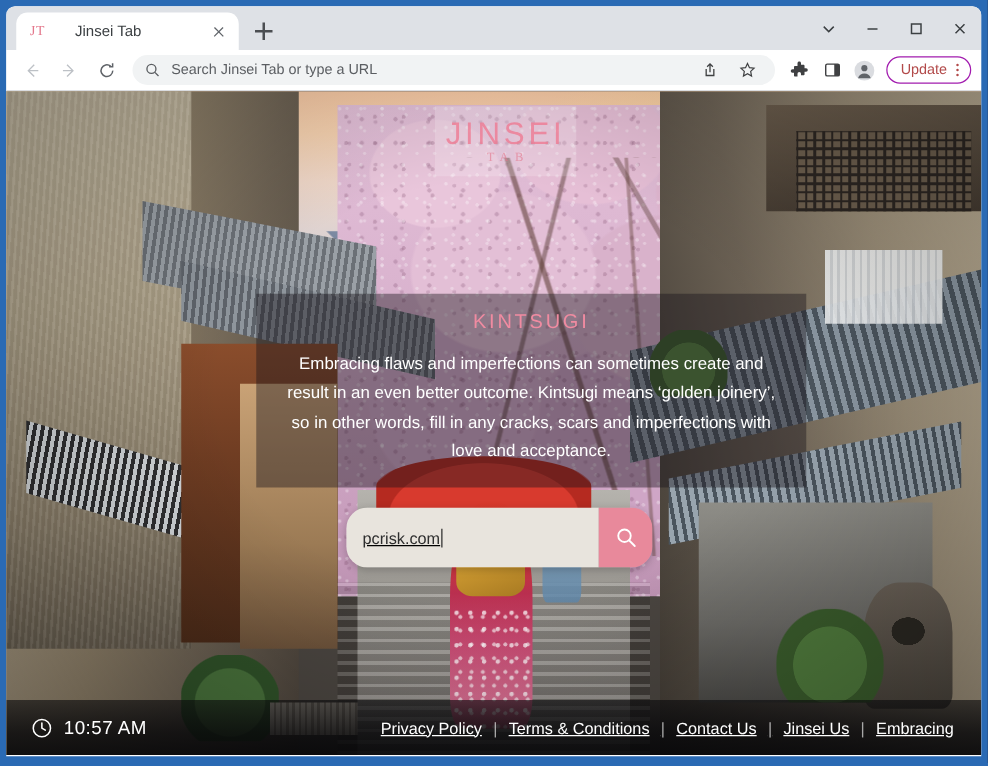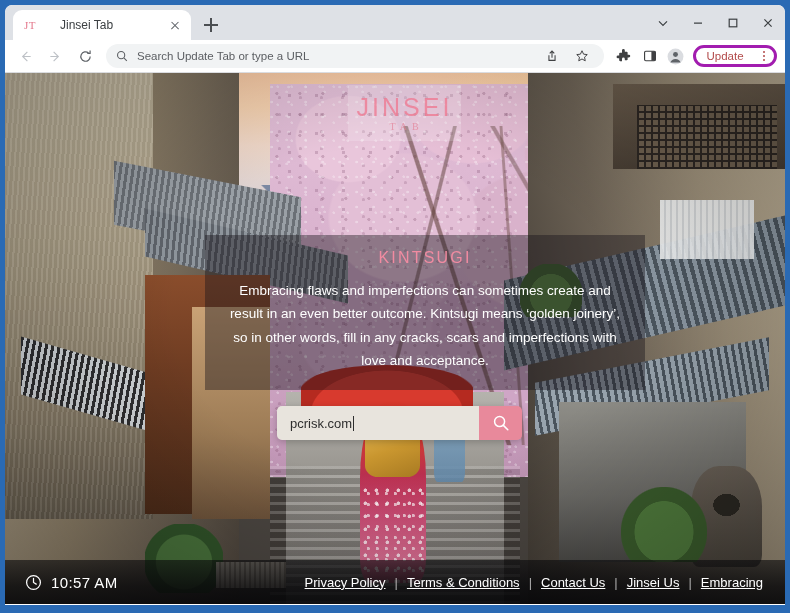--- a/index.html
+++ b/index.html
@@ -162,24 +162,24 @@
     width: 24px; height: 24px;
     display: flex; align-items: center; justify-content: center;
     border-radius: 50%;
     cursor: pointer;
     color: #3f4042;
     flex: 0 0 auto;
   }
   .update-chip {
     display: flex;
     align-items: center;
-    gap: 17px;
+    gap: 5px;
     height: 22px;
     padding: 0 7px 0 11px;
-    border: 3px solid #a21caf;
+    border: 1px solid #a21caf;
     border-radius: 12px;
     color: #b24a4a;
     font-size: 11.5px;
     cursor: pointer;
     margin-left: 3px;
     white-space: nowrap;
   }
   .kebab {
     display: flex; flex-direction: column; gap: 1.7px;
     padding: 0 2px;
@@ -455,25 +455,26 @@
     font-size: 13.5px;
     line-height: 1.73;
     color: #ffffff;
     font-weight: 400;
   }
 
   
   .searchwrap {
     position: absolute;
     left: 272px; top: 333px;
-    width: 245px; height: 34px;
-    display: flex;
-    border-radius: 5px;
+    width: 245px; height: 48px;
+    display: flex;
+    border-radius: 17px;
     overflow: hidden;
     box-shadow: 0 2px 7px rgba(0,0,0,.22);
+    text-decoration: underline;
   }
   .searchinput {
     flex: 1 1 auto;
     background: #e8e4dd;
     display: flex;
     align-items: center;
     padding-left: 13px;
     font-size: 13px;
     color: #2e2e2e;
     cursor: text;
@@ -582,21 +583,21 @@
           <path d="M13 8 A5 5 0 1 1 11.2 4.2" fill="none" stroke="currentColor" stroke-width="1.3"></path>
           <path d="M12.9 1.6 L12.9 4.6 L9.9 4.6" fill="none" stroke="currentColor" stroke-width="1.3"></path>
         </svg>
       </div>
 
       <div class="omnibox">
         <svg width="12" height="12" viewBox="0 0 14 14">
           <circle cx="6" cy="6" r="4.2" fill="none" stroke="#5b5e62" stroke-width="1.25"></circle>
           <path d="M9.2 9.2 L12.6 12.6" stroke="#5b5e62" stroke-width="1.25"></path>
         </svg>
-        <span class="ph">Search Update Tab or type a URL</span>
+        <span class="ph">Search Jinsei Tab or type a URL</span>
         <span class="omni-right">
           <span class="tb-icon">
             <svg width="14" height="14" viewBox="0 0 16 16">
               <path d="M4.5 7 V13 H11.5 V7" fill="none" stroke="currentColor" stroke-width="1.2"></path>
               <path d="M8 10 V2.6 M5.4 5 L8 2.4 L10.6 5" fill="none" stroke="currentColor" stroke-width="1.2"></path>
             </svg>
           </span>
           <span class="tb-icon">
             <svg width="14" height="14" viewBox="0 0 16 16">
               <path d="M8 2 L9.8 5.9 L14 6.4 L10.9 9.3 L11.7 13.5 L8 11.4 L4.3 13.5 L5.1 9.3 L2 6.4 L6.2 5.9 Z" fill="none" stroke="currentColor" stroke-width="1.1"></path>

